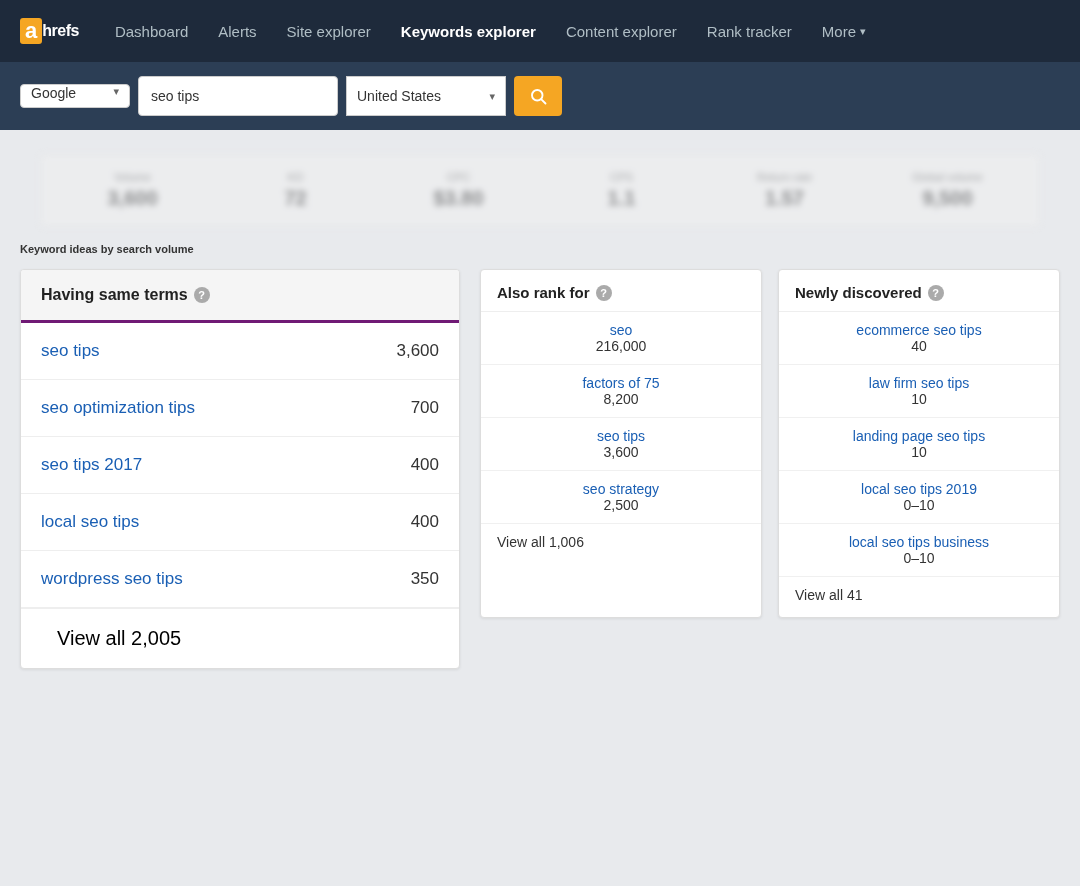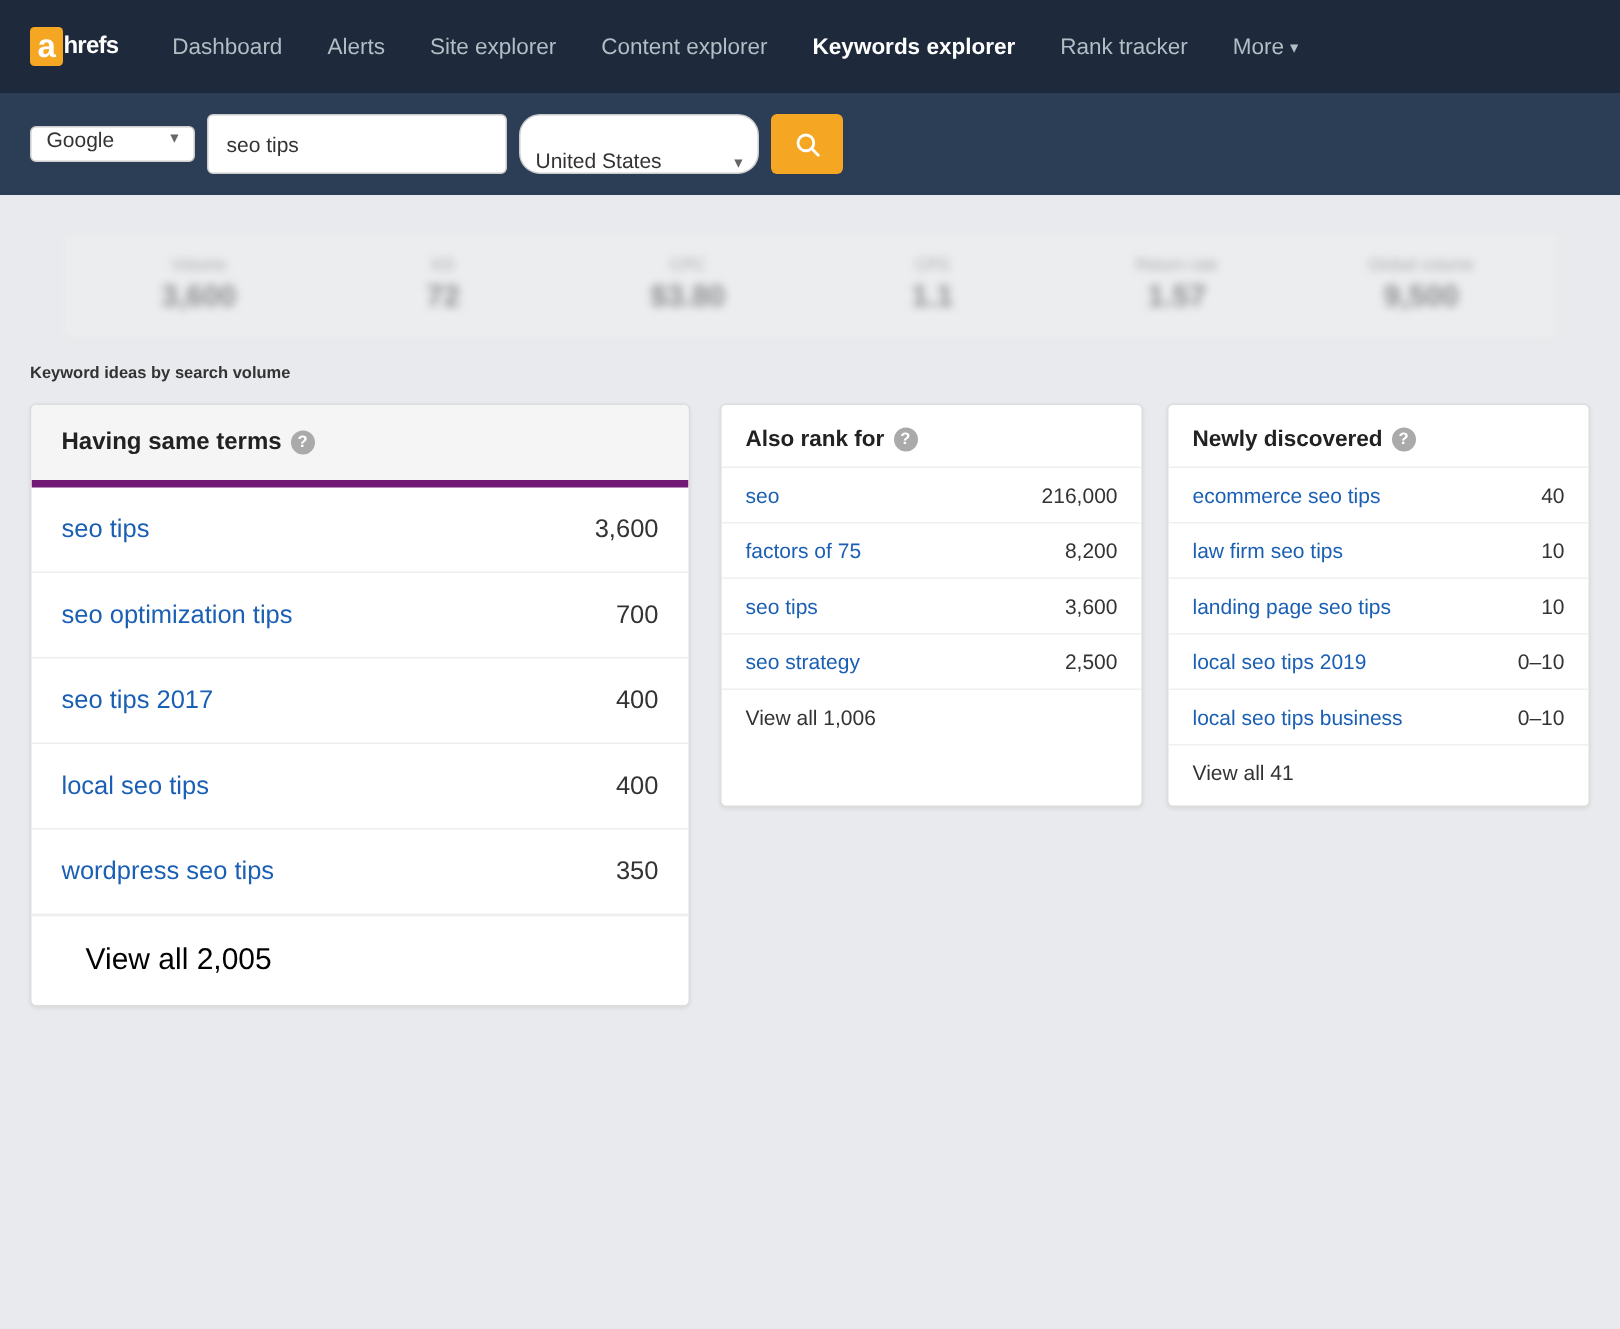--- a/index.html
+++ b/index.html
@@ -78,24 +78,24 @@
       border-radius: 4px;
       height: 40px;
       padding: 0 12px;
       font-size: 14px;
       color: #333;
       width: 200px;
       outline: none;
     }
     .country-select {
       display: flex;
-      align-items: flex-end;
+      align-items: center;
       background: #fff;
       border: 1px solid #ccc;
-      border-radius: 14px;
+      border-radius: 0;
       padding: 0 10px;
       height: 40px;
       cursor: pointer;
       gap: 6px;
       font-size: 14px;
       color: #333;
       min-width: 160px;
     }
     .search-btn {
       background: #f5a623;
@@ -138,21 +138,21 @@
       background: #fff;
       border: 1px solid #ddd;
       border-radius: 4px;
       width: 440px;
       flex-shrink: 0;
       overflow: hidden;
       box-shadow: 0 1px 3px rgba(0,0,0,0.08);
     }
     .card-left-header {
       background: #f5f5f5;
-      border-bottom: 5px solid #701a75;
+      border-bottom: 3px solid #701a75;
       padding: 16px 20px;
       display: flex;
       align-items: center;
       gap: 6px;
     }
     .card-left-header-title {
       font-size: 16px;
       font-weight: 700;
       color: #222;
     }
@@ -228,20 +228,21 @@
       font-size: 15px;
       font-weight: 700;
       color: #222;
     }
     .right-keyword-row {
       display: flex;
       align-items: center;
       justify-content: space-between;
       padding: 10px 16px;
       border-bottom: 1px solid #f0f0f0;
+      flex-direction: column;
     }
     .right-keyword-row:last-of-type { border-bottom: none; }
     .right-keyword-link {
       color: #1a5fb4;
       font-size: 14px;
       text-decoration: none;
       cursor: pointer;
     }
     .right-keyword-volume {
       font-size: 14px;
@@ -280,22 +281,22 @@
 <body>
 
 <nav class="navbar">
   <div class="logo">
     <span class="logo-a">a</span>
       <span class="logo-hrefs">hrefs</span>
   </div>
   <a class="nav-link">Dashboard</a>
   <a class="nav-link">Alerts</a>
   <a class="nav-link">Site explorer</a>
+  <a class="nav-link active">Keywords explorer</a>
   <a class="nav-link">Content explorer</a>
-  <a class="nav-link active">Keywords explorer</a>
   <a class="nav-link">Rank tracker</a>
   <div class="nav-link nav-more">
     <span>More</span>
     <span style="font-size:11px;">▾</span>
   </div>
 </nav>
 
 <div class="search-bar">
   <div class="search-engine-select">
     <span>Google</span>

